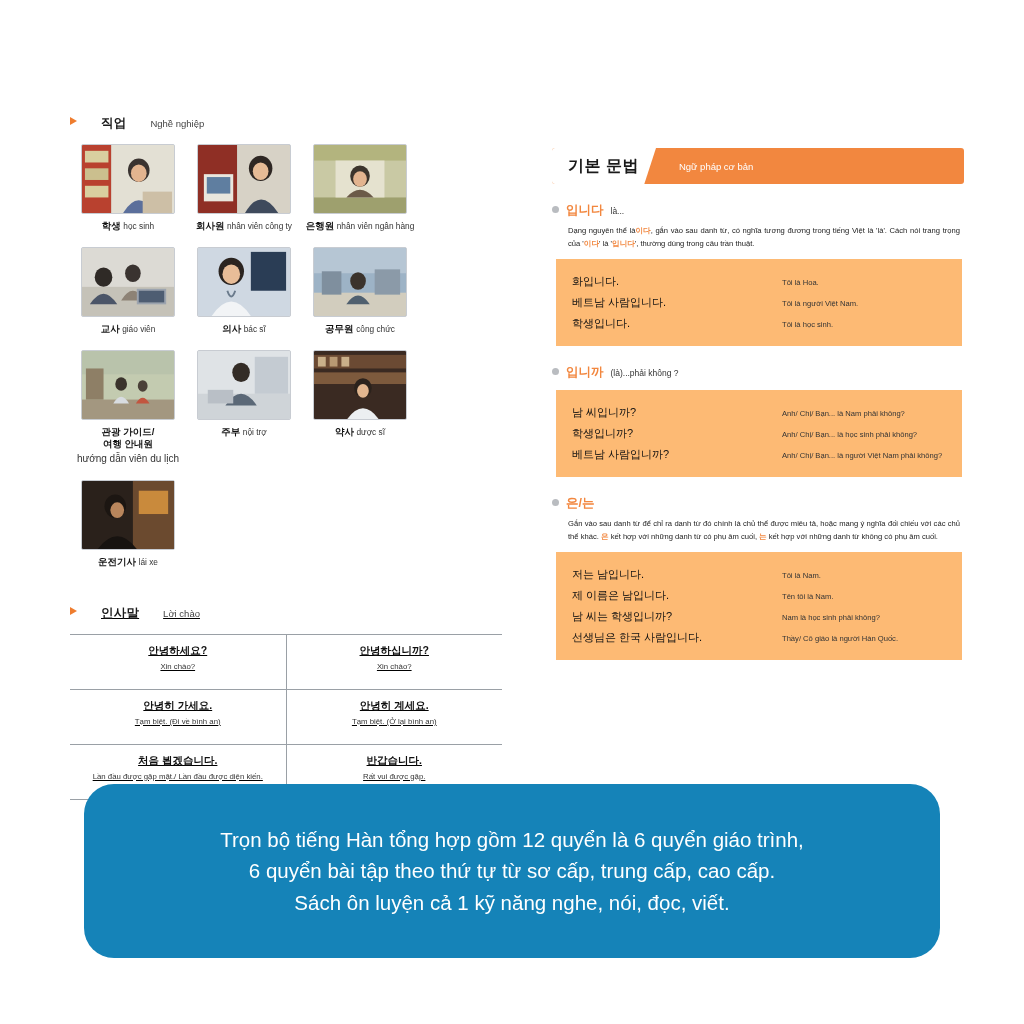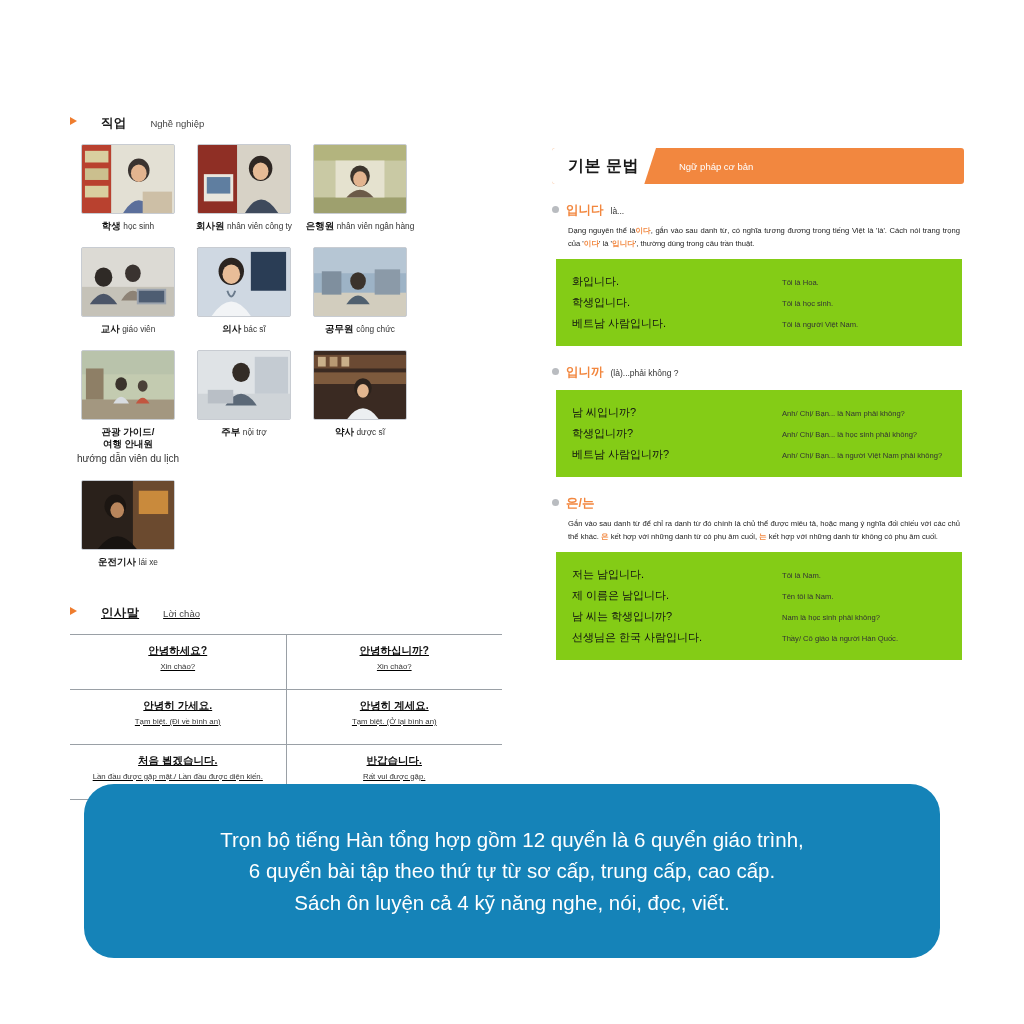--- a/index.html
+++ b/index.html
@@ -163,21 +163,21 @@
     margin: 6px 0 0 16px;
     font-size: 7.6px;
     line-height: 1.65;
     color: #222;
     text-align: justify;
     width: 392px;
   }
   .gdesc .hl { color: #f2873f; font-weight: bold; }
   .gbox {
     margin: 9px 0 0 4px;
-    background: #84cc16;
+    background: #fdba74;
     padding: 12px 16px;
     width: 406px;
   }
   .grow {
     display: flex;
     align-items: baseline;
     padding: 3px 0;
   }
   .grow .ko {
     width: 210px;
@@ -475,26 +475,26 @@
       </div>
       <p class="gdesc">
         <span>Dạng nguyên thể là</span><span class="hl">이다</span><span>, gắn vào sau danh từ, có nghĩa tương đương trong tiếng Việt là 'là'. Cách nói trang trọng của '</span><span class="hl">이다</span><span>' là '</span><span class="hl">입니다</span><span>', thường dùng trong câu trần thuật.</span>
       </p>
       <div class="gbox">
         <div class="grow">
           <span class="ko">화입니다.</span>
           <span class="vi">Tôi là Hoa.</span>
         </div>
         <div class="grow">
+          <span class="ko">베트남 사람입니다.</span>
+          <span class="vi">Tôi là người Việt Nam.</span>
+        </div>
+        <div class="grow">
           <span class="ko">학생입니다.</span>
           <span class="vi">Tôi là học sinh.</span>
-        </div>
-        <div class="grow">
-          <span class="ko">베트남 사람입니다.</span>
-          <span class="vi">Tôi là người Việt Nam.</span>
         </div>
       </div>
     </div>
 
     <div class="gitem">
       <div class="gtitle">
         <span class="dot"></span>
         <span class="gk">입니까</span>
         <span class="gv">(là)...phải không ?</span>
       </div>
@@ -540,16 +540,16 @@
           <span class="vi">Thầy/ Cô giáo là người Hàn Quốc.</span>
         </div>
       </div>
     </div>
 
   </div>
 
   <div class="bottom">
     <div>Trọn bộ tiếng Hàn tổng hợp gồm 12 quyển là 6 quyển giáo trình,</div>
     <div>6 quyển bài tập theo thứ tự từ sơ cấp, trung cấp, cao cấp.</div>
-    <div>Sách ôn luyện cả 4 kỹ năng nghe, nói, đọc, viết.</div>
+    <div>Sách ôn luyện cả 1 kỹ năng nghe, nói, đọc, viết.</div>
   </div>
 
 </div>
 
 </body></html>

